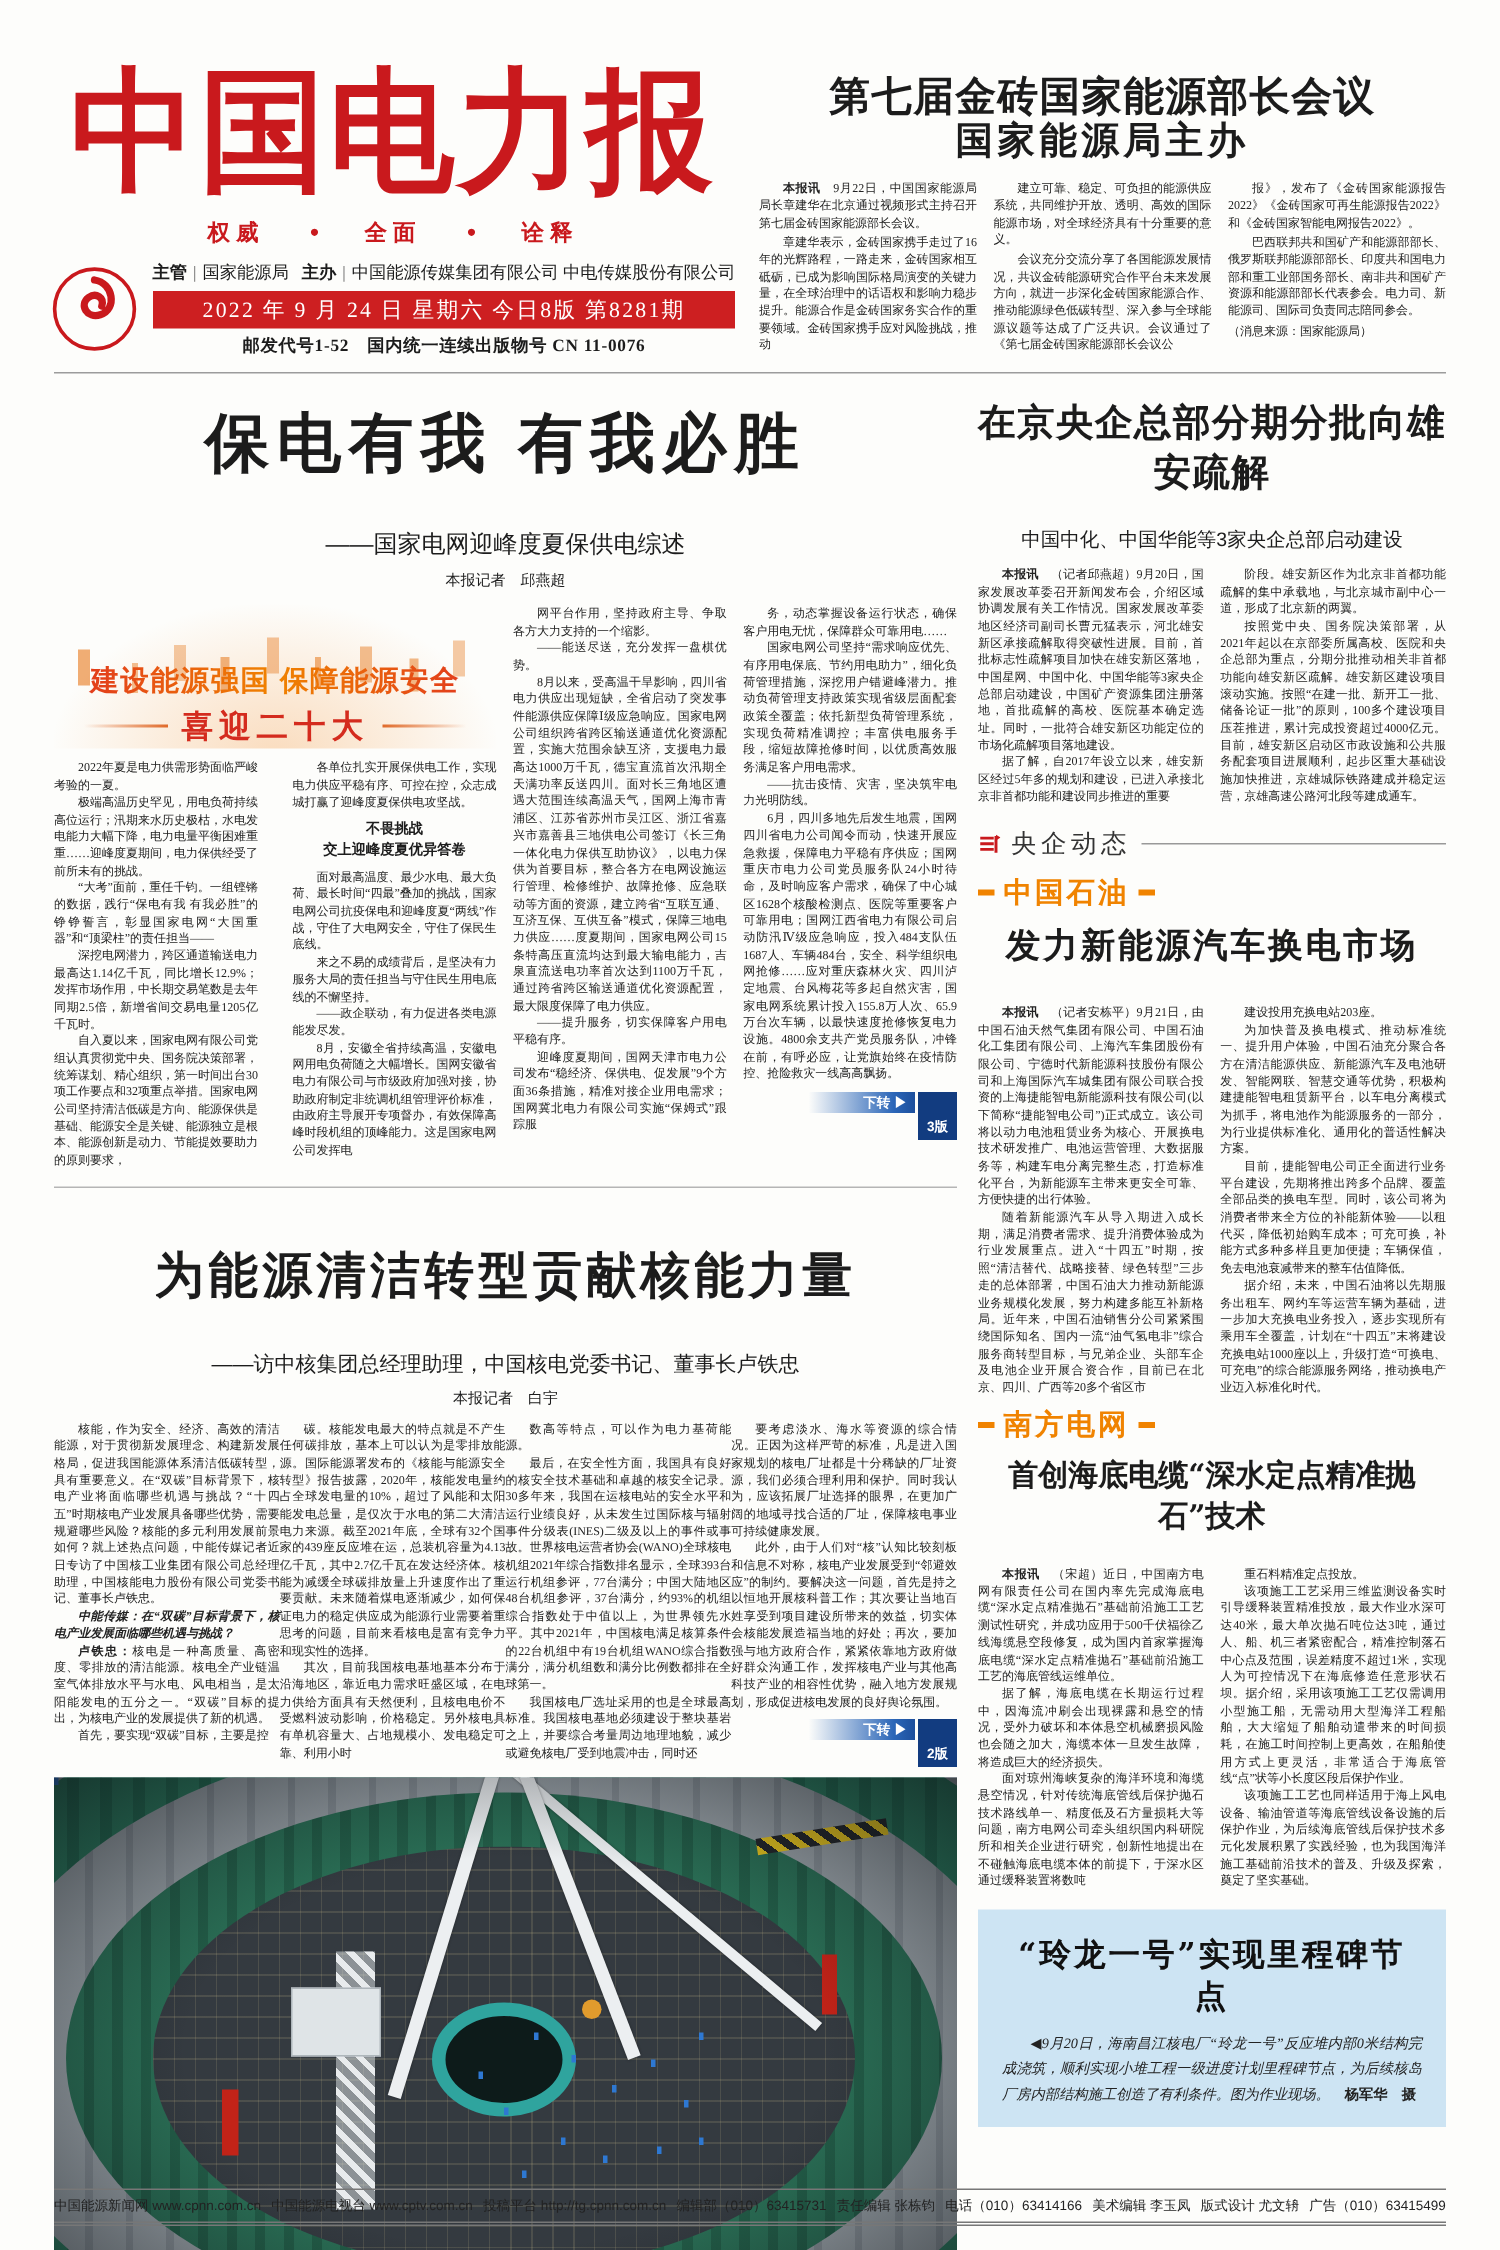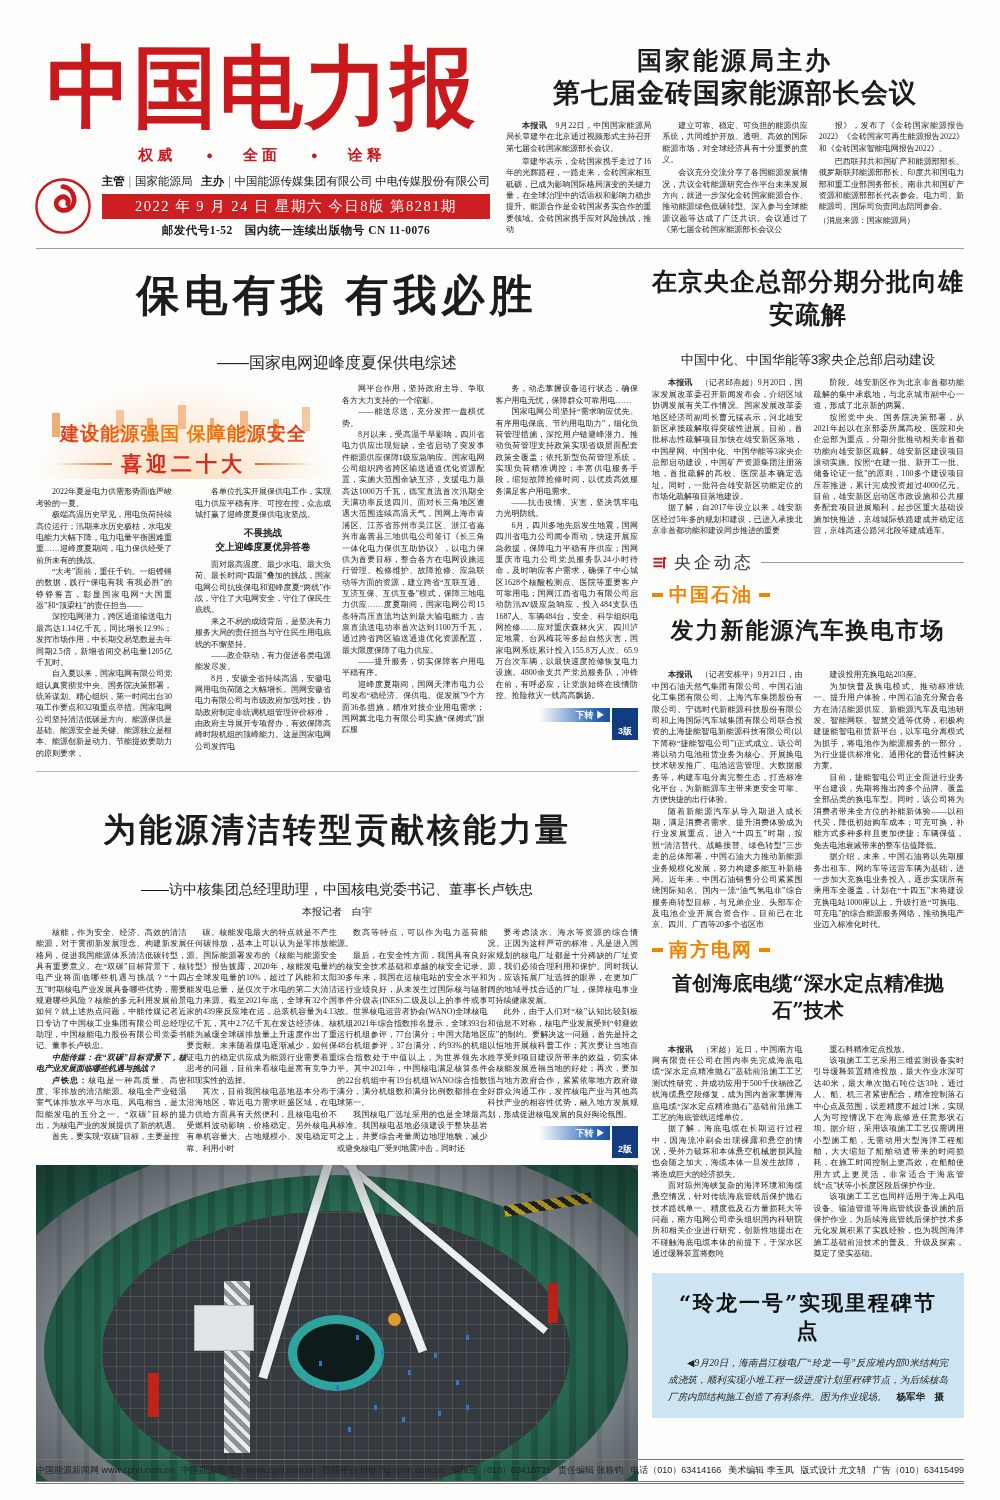--- a/index.html
+++ b/index.html
@@ -155,22 +155,22 @@
             <b>主管</b><span class="sep">|</span><span>国家能源局</span>
             &nbsp;&nbsp;<b>主办</b><span class="sep">|</span><span>中国能源传媒集团有限公司  中电传媒股份有限公司</span>
           </div>
           <div class="datebar">2022 年 9 月 24 日  星期六  今日8版  第8281期</div>
           <div class="postal">邮发代号1-52　国内统一连续出版物号 CN 11-0076</div>
         </div>
       </div>
     </div>
 
     <div class="tr">
+      <div class="tr-h tr-h2">第七届金砖国家能源部长会议</div>
       <div class="tr-h tr-h1">国家能源局主办</div>
-      <div class="tr-h tr-h2">第七届金砖国家能源部长会议</div>
       <div class="tr-cols">
         <div class="col">
           <p class="p"><strong class="lead">本报讯　</strong><span>9月22日，中国国家能源局局长章建华在北京通过视频形式主持召开第七届金砖国家能源部长会议。</span></p>
           <p class="p pspace">章建华表示，金砖国家携手走过了16年的光辉路程，一路走来，金砖国家相互砥砺，已成为影响国际格局演变的关键力量，在全球治理中的话语权和影响力稳步提升。能源合作是金砖国家务实合作的重要领域。金砖国家携手应对风险挑战，推动</p>
         </div>
         <div class="col">
           <p class="p">建立可靠、稳定、可负担的能源供应系统，共同维护开放、透明、高效的国际能源市场，对全球经济具有十分重要的意义。</p>
           <p class="p pspace">会议充分交流分享了各国能源发展情况，共议金砖能源研究合作平台未来发展方向，就进一步深化金砖国家能源合作、推动能源绿色低碳转型、深入参与全球能源议题等达成了广泛共识。会议通过了《第七届金砖国家能源部长会议公</p>
         </div>
         <div class="col">
@@ -182,20 +182,21 @@
     </div>
   </header>
 
   <main class="main">
 
     <section class="left">
 
       <article>
         <h1 class="a1-h">保电有我  有我必胜</h1>
         <div class="a1-sub">——国家电网迎峰度夏保供电综述</div>
+        <div class="byline">本报记者　邱燕超</div>
 
         <div class="a1-body">
           <div class="a1-lefthalf">
             <div class="banner">
               <div class="sky"></div>
               <div class="banner-l1">建设能源强国  保障能源安全</div>
               <div class="banner-l2">喜迎二十大</div>
             </div>
             <div class="halfcols">
               <div class="col">

